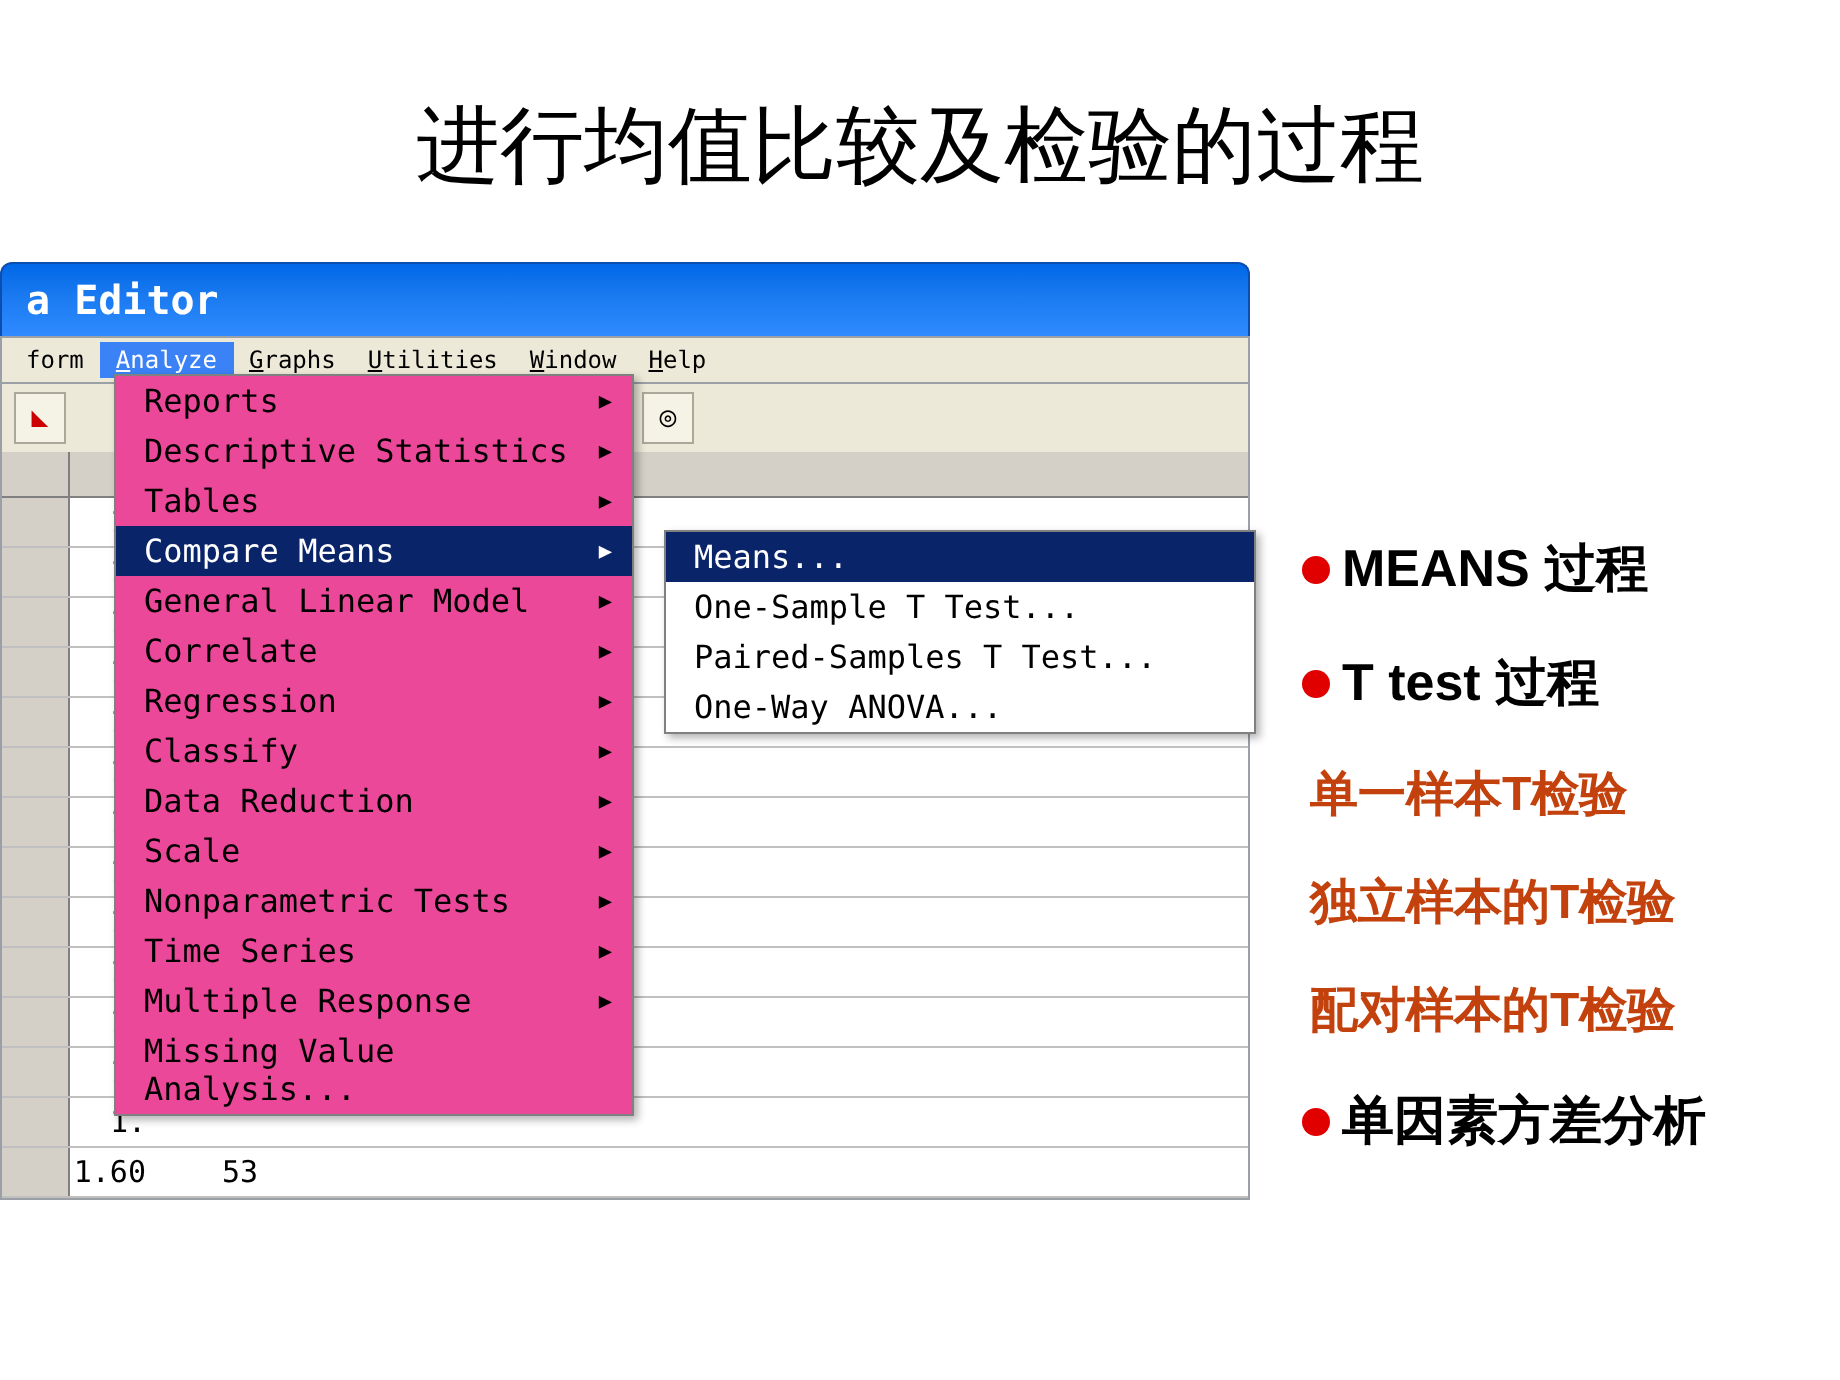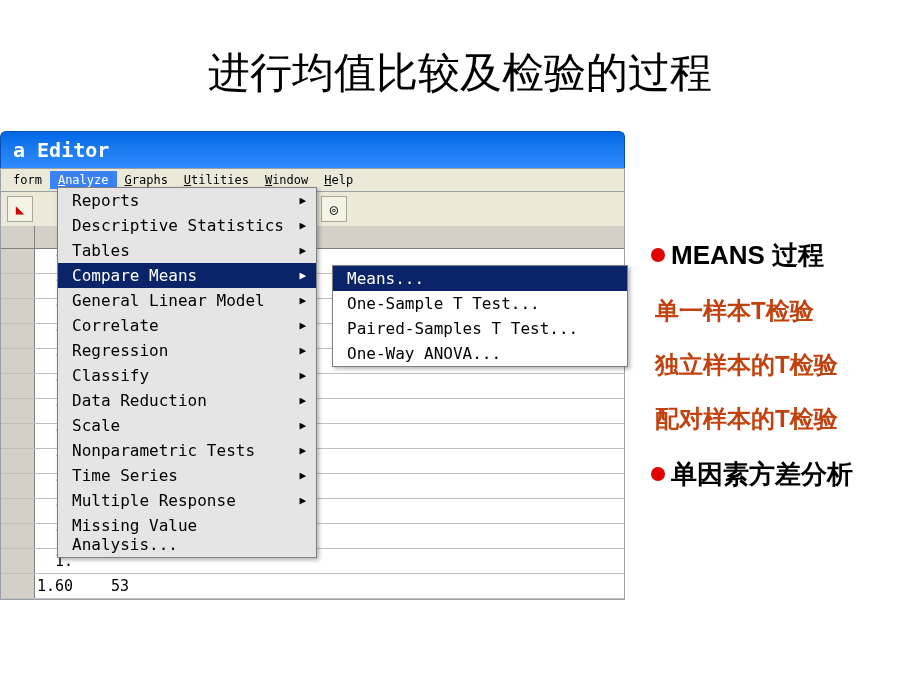--- a/index.html
+++ b/index.html
@@ -15,21 +15,21 @@
       text-align: center;
       font-size: 42px;
       color: #000;
       padding: 45px 0 30px 0;
       font-weight: normal;
       border-radius: 21px;
     }
     .content-area {
       display: flex;
       flex-direction: row;
-      align-items: center;
+      align-items: flex-end;
       border-radius: 15px;
     }
     .screenshot {
       width: 625px;
       margin-left: 0;
       position: relative;
       font-family: "宋体", monospace;
     }
     .titlebar {
       background: linear-gradient(to bottom, #0068e6 0%, #1a7af0 45%, #2f8bff 100%);
@@ -110,21 +110,21 @@
       background: #d4d0c8;
       border-right: 1px solid #808080;
       height: 100%;
     }
     .cell1 { width: 44px; text-align: right; padding-right: 6px; }
     .cell2 { width: 56px; text-align: right; padding-right: 6px; }
     .dropdown {
       position: absolute;
       top: 56px;
       left: 57px;
-      background: #e5e5e5;
+      background: #ec4899;
       border: 1px solid #808080;
       box-shadow: 2px 2px 4px rgba(0,0,0,.3);
       font-size: 16px;
       width: 260px;
       z-index: 10;
     }
     .dropdown-item {
       display: flex;
       justify-content: space-between;
       align-items: center;
@@ -356,20 +356,24 @@
         <div class="submenu-item">One-Way ANOVA...</div>
       </div>
 
   </div>
 
   <div class="side-text">
     <div class="bullet-line">
       <span class="bullet-dot"></span>
       <span>MEANS 过程</span>
     </div>
+    <div class="bullet-line">
+      <span class="bullet-dot"></span>
+      <span>T test 过程</span>
+    </div>
     <div class="sub-line">单一样本T检验</div>
     <div class="sub-line">独立样本的T检验</div>
     <div class="sub-line">配对样本的T检验</div>
     <div class="bullet-line">
       <span class="bullet-dot"></span>
       <span>单因素方差分析</span>
     </div>
   </div>
 </div>
 

